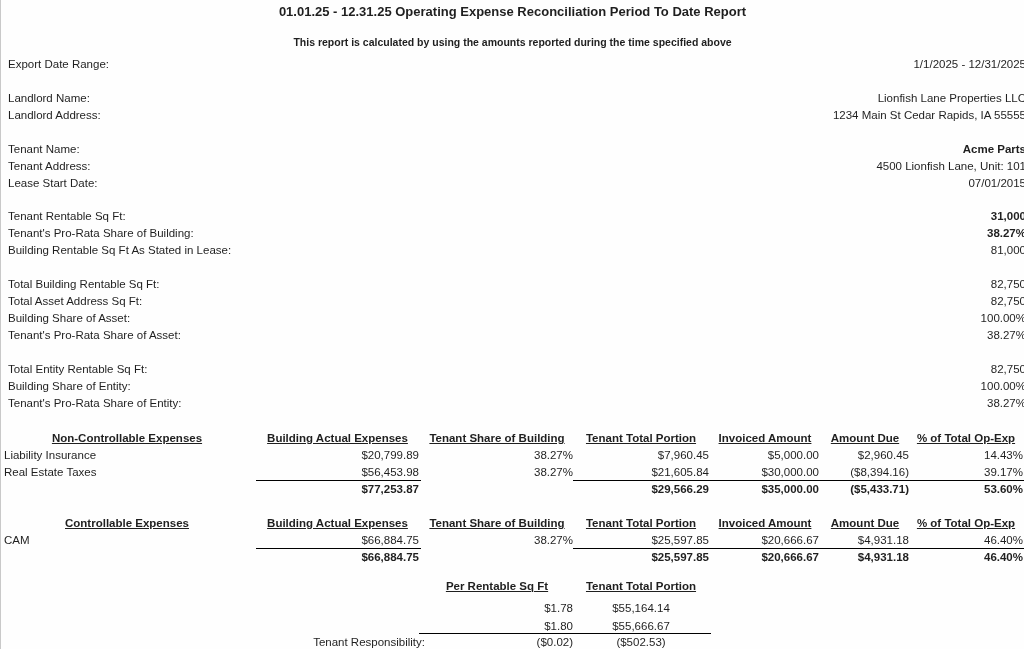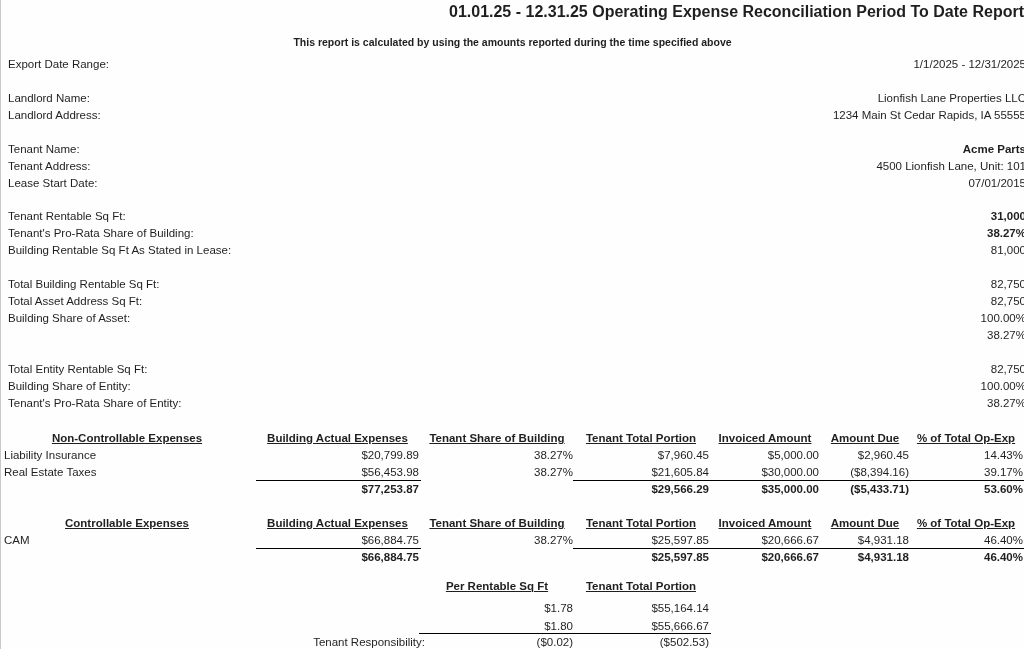--- a/index.html
+++ b/index.html
@@ -9,42 +9,42 @@
     background:#fefefe;
     font-family:"Liberation Sans","DejaVu Sans",sans-serif;
     font-size:11.5px;
     color:#1f1f1f;
     overflow:hidden;
     border-left:1px solid #c9c9c9;
     box-sizing:border-box;
   }
   .title{
     position:absolute;top:3px;left:0;width:100%;
-    text-align:right;font-size:16px;font-weight:bold;line-height:18px;
+    text-align:center;font-size:13px;font-weight:bold;line-height:18px;
   }
   .subtitle{
     position:absolute;top:23px;left:0;width:100%;
     text-align:center;font-size:10.5px;font-weight:bold;line-height:14px;margin-top:12px;
   }
   .irow{position:absolute;left:4px;width:100%;height:17px;line-height:17px;}
   .irow .lbl{position:absolute;left:3px;top:0;}
   .irow .val{position:absolute;right:2px;top:0;text-align:right;}
   .trow{position:absolute;left:0;width:100%;height:17px;line-height:17px;}
   .cell{position:absolute;top:0;height:17px;white-space:nowrap;}
   .c1 {left:3px;width:245px;text-align:left;}
   .c1h{left:0;width:252px;text-align:center;}
   .c2 {left:255px;width:163px;text-align:right;}
   .c3 {left:420px;width:152px;text-align:right;}
   .c4 {left:572px;width:136px;text-align:right;}
   .c5 {left:710px;width:108px;text-align:right;}
   .c6 {left:820px;width:88px;text-align:right;}
   .c7 {left:908px;width:114px;text-align:right;}
   .s1 {left:150px;width:274px;text-align:right;}
   .s2 {left:420px;width:152px;text-align:right;}
-  .s3 {left:572px;width:136px;text-align:right;}
+  .s3 {left:572px;width:136px;text-align:center;}
   .hc{text-align:center;}
   .hd{font-weight:bold;text-decoration:underline;}
   .b{font-weight:bold;}
   .rule{position:absolute;height:0;border-top:1px solid #000;}
 </style>
 </head>
 <body>
 
 <div class="page">
 
@@ -93,20 +93,21 @@
   </div>
   <div class="irow" style="top:293px">
     <span class="lbl">Total Asset Address Sq Ft:</span>
     <span class="val">82,750</span>
   </div>
   <div class="irow" style="top:310px">
     <span class="lbl">Building Share of Asset:</span>
     <span class="val">100.00%</span>
   </div>
   <div class="irow" style="top:327px">
+    <span class="lbl">Tenant's Pro-Rata Share of Asset:</span>
     <span class="val">38.27%</span>
   </div>
   <div class="irow" style="top:361px">
     <span class="lbl">Total Entity Rentable Sq Ft:</span>
     <span class="val">82,750</span>
   </div>
   <div class="irow" style="top:378px">
     <span class="lbl">Building Share of Entity:</span>
     <span class="val">100.00%</span>
   </div>

